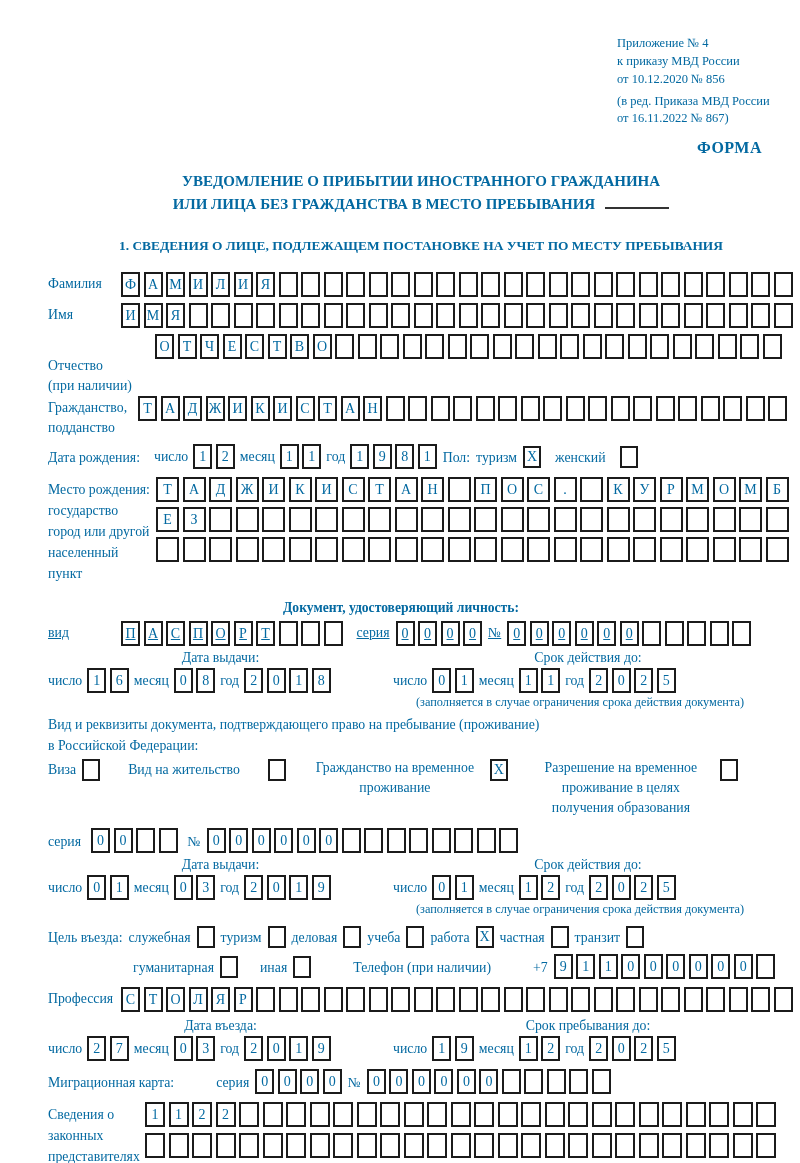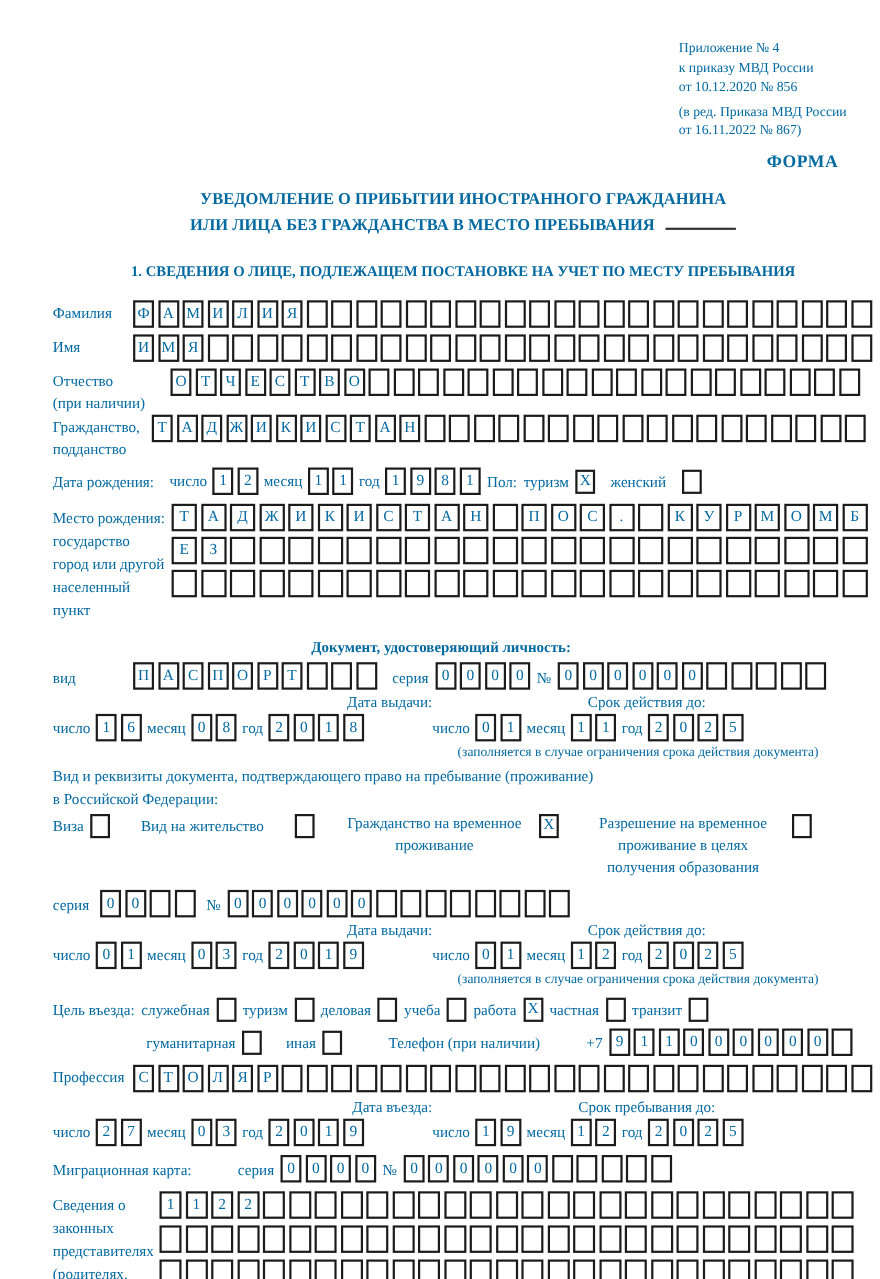--- a/index.html
+++ b/index.html
@@ -12,42 +12,42 @@
   .appendix .amendment{margin-top:5px;line-height:17px;}
   .forma{margin-top:12px;margin-right:32px;text-align:right;font-weight:bold;font-size:16px;letter-spacing:.5px;}
   .title{margin-top:13px;text-align:center;font-weight:bold;font-size:15px;line-height:23px;}
   .title .uline{display:inline-block;width:64px;border-bottom:2.5px solid #333;height:14px;margin-left:10px;}
   .sec-heading{margin-top:22px;text-align:center;font-weight:bold;font-size:13.4px;}
   .row{display:flex;align-items:flex-start;}
   .lbl{font-size:13.8px;line-height:20px;padding-top:2px;}
   .lblblock{font-size:13.8px;line-height:20px;padding-top:2px;}
   .w73{width:73px;flex:none;}
   .w90{width:90px;flex:none;}
-  .w107{width:107px;flex:none;}
+  .w107{width:107px;flex:none;margin-top:20px;}
   .w108{width:108px;flex:none;}
   .w97{width:97px;flex:none;}
   .boxes{display:flex;gap:3.5px;flex:none;}
   .box{
     width:19px;height:25px;box-sizing:border-box;border:2px solid #1b1b1b;flex:none;
     display:inline-flex;align-items:center;justify-content:center;
     font-size:14px;background:#fff;
   }
   .boxes.wide .box{width:23px;}
   .boxes.med .box{width:20px;}
   .stack{display:flex;flex-direction:column;gap:5px;}
   .cb{
     width:18px;height:22px;box-sizing:border-box;border:2px solid #1b1b1b;flex:none;
     display:inline-flex;align-items:center;justify-content:center;font-size:14px;margin-top:1px;background:#fff;
   }
   .gap6{width:6px;flex:none;} .gap10{width:10px;flex:none;} .gap14{width:14px;flex:none;}
   .mt0{margin-top:0;} .mt4{margin-top:4px;} .mt5{margin-top:5px;}
   .mt6{margin-top:6px;} .mt8{margin-top:8px;} .mt10{margin-top:10px;} .mt18{margin-top:18px;}
   .doc-heading{text-align:center;font-weight:bold;font-size:13.6px;margin-top:16px;margin-right:40px;}
   .dates-headings{display:flex;font-size:13.8px;}
-  .dates-headings .hl{width:345px;text-align:right;flex:none;}
+  .dates-headings .hl{width:345px;text-align:center;flex:none;}
   .dates-headings .hr{width:330px;text-align:center;flex:none;margin-left:30px;}
   .dates-row{display:flex;align-items:center;margin-top:2px;}
   .dg{display:flex;align-items:center;gap:5px;}
   .dg .dlbl{font-size:13.8px;}
   .dg-left{width:345px;flex:none;}
   .note{font-size:12.3px;text-align:right;margin-right:50px;margin-top:2px;}
   .intro{font-size:13.8px;line-height:21px;}
   .opts-row{display:flex;align-items:flex-start;margin-top:2px;}
   .opt-text{font-size:13.8px;line-height:20px;text-align:center;}
   .w170{width:170px;flex:none;} .w178{width:178px;flex:none;}
@@ -342,21 +342,21 @@
           <span class="box"></span>
           <span class="box"></span>
           <span class="box"></span>
           <span class="box"></span>
         </div>
     </div>
   </div>
 
   <div class="doc-heading">Документ, удостоверяющий личность:</div>
 
-  <div class="row mt5" style="align-items:flex-end;">
+  <div class="row mt5" style="align-items:flex-start;text-decoration:underline;">
     <div class="lbl w73">вид</div>
     <div class="boxes">
         <span class="box">П</span>
         <span class="box">А</span>
         <span class="box">С</span>
         <span class="box">П</span>
         <span class="box">О</span>
         <span class="box">Р</span>
         <span class="box">Т</span>
         <span class="box"></span>

